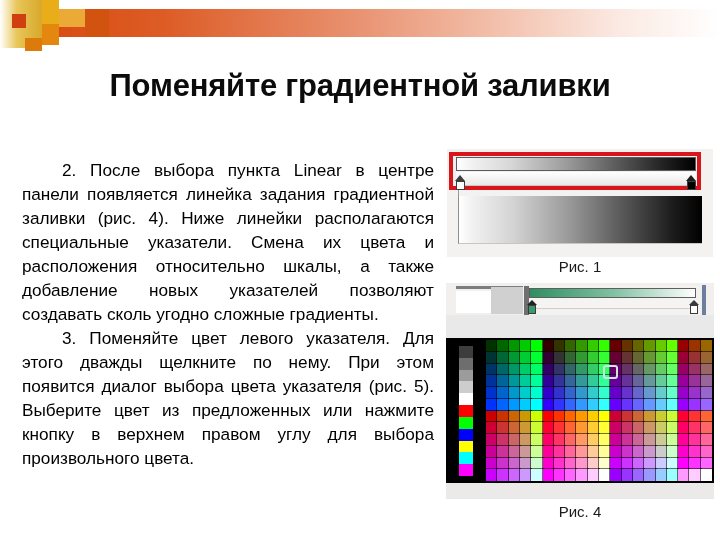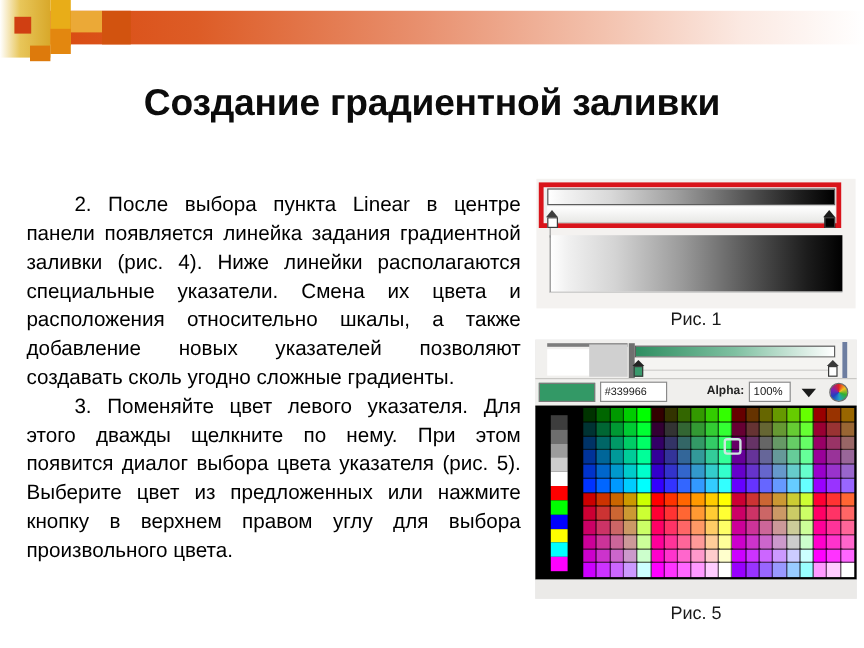--- a/index.html
+++ b/index.html
@@ -404,21 +404,21 @@
   <div class="band-sq sq-goldfade"></div>
   <div class="band-bar"></div>
   <div class="band-sq sq-gold-tall"></div>
   <div class="band-sq sq-amber"></div>
   <div class="band-sq sq-darkorange"></div>
   <div class="band-sq sq-orange-mid"></div>
   <div class="band-sq sq-orange-low"></div>
   <div class="band-sq sq-red"></div>
 </div>
 
-<div id="page-title">Создание градиентной заливки</div>
+<div id="page-title">Поменяйте градиентной заливки</div>
 
 <div id="body-text">
   <p>2. После выбора пункта Linear в центре панели появляется линейка задания градиентной заливки (рис. 4). Ниже линейки располагаются специальные указатели. Смена их цвета и расположения относительно шкалы, а также добавление новых указателей позволяют создавать сколь угодно сложные градиенты.</p>
   <p>3. Поменяйте цвет левого указателя. Для этого дважды щелкните по нему. При этом появится диалог выбора цвета указателя (рис. 5). Выберите цвет из предложенных или нажмите кнопку в верхнем правом углу для выбора произвольного цвета.</p>
 </div>
 
 <div id="figure4">
   <div class="fig4-card"></div>
   <div class="fig4-redbox" style="border-color: rgb(217, 20, 27);"></div>
   <div class="fig4-grad-strip"></div>
@@ -450,28 +450,20 @@
       <span class="tip"></span>
       <span class="box" style="background: rgb(58, 154, 109);"></span>
     </div>
     <div class="cp-stop cp-stop-right">
       <span class="tip"></span>
       <span class="box" style="background: rgb(255, 255, 255);"></span>
     </div>
     <div class="cp-rightedge"></div>
   </div>
 
-  <div class="cp-toolbar">
-    <div class="cp-swatch" style="background: rgb(51, 153, 102);"></div>
-    <div class="cp-hexfield">#339966</div>
-    <div class="cp-alpha-label">Alpha:</div>
-    <div class="cp-alpha-field">100%</div>
-    <div class="cp-caret"></div>
-    <div class="cp-wheel"></div>
-  </div>
 
   <div class="cp-gridarea">
     <div class="cp-grid-inner">
       <div class="cp-graycol" id="gray-column">
           <div style="background: rgb(61, 61, 61);"></div>
           <div style="background: rgb(110, 110, 110);"></div>
           <div style="background: rgb(156, 156, 156);"></div>
           <div style="background: rgb(205, 205, 205);"></div>
           <div style="background: rgb(255, 255, 255);"></div>
           <div style="background: rgb(255, 0, 0);"></div>
@@ -722,13 +714,13 @@
           <span style="background: rgb(255, 153, 255);"></span>
           <span style="background: rgb(255, 204, 255);"></span>
           <span style="background: rgb(255, 255, 255);"></span>
         </div>
       <div class="cp-cursor"></div>
     </div>
   </div>
 
   <div class="cp-bottomstrip"></div>
 </div>
-<div class="fig-caption" id="caption5">Рис. 5</div>
+<div class="fig-caption" id="caption5">Рис. 4</div>
 
 </body></html>

